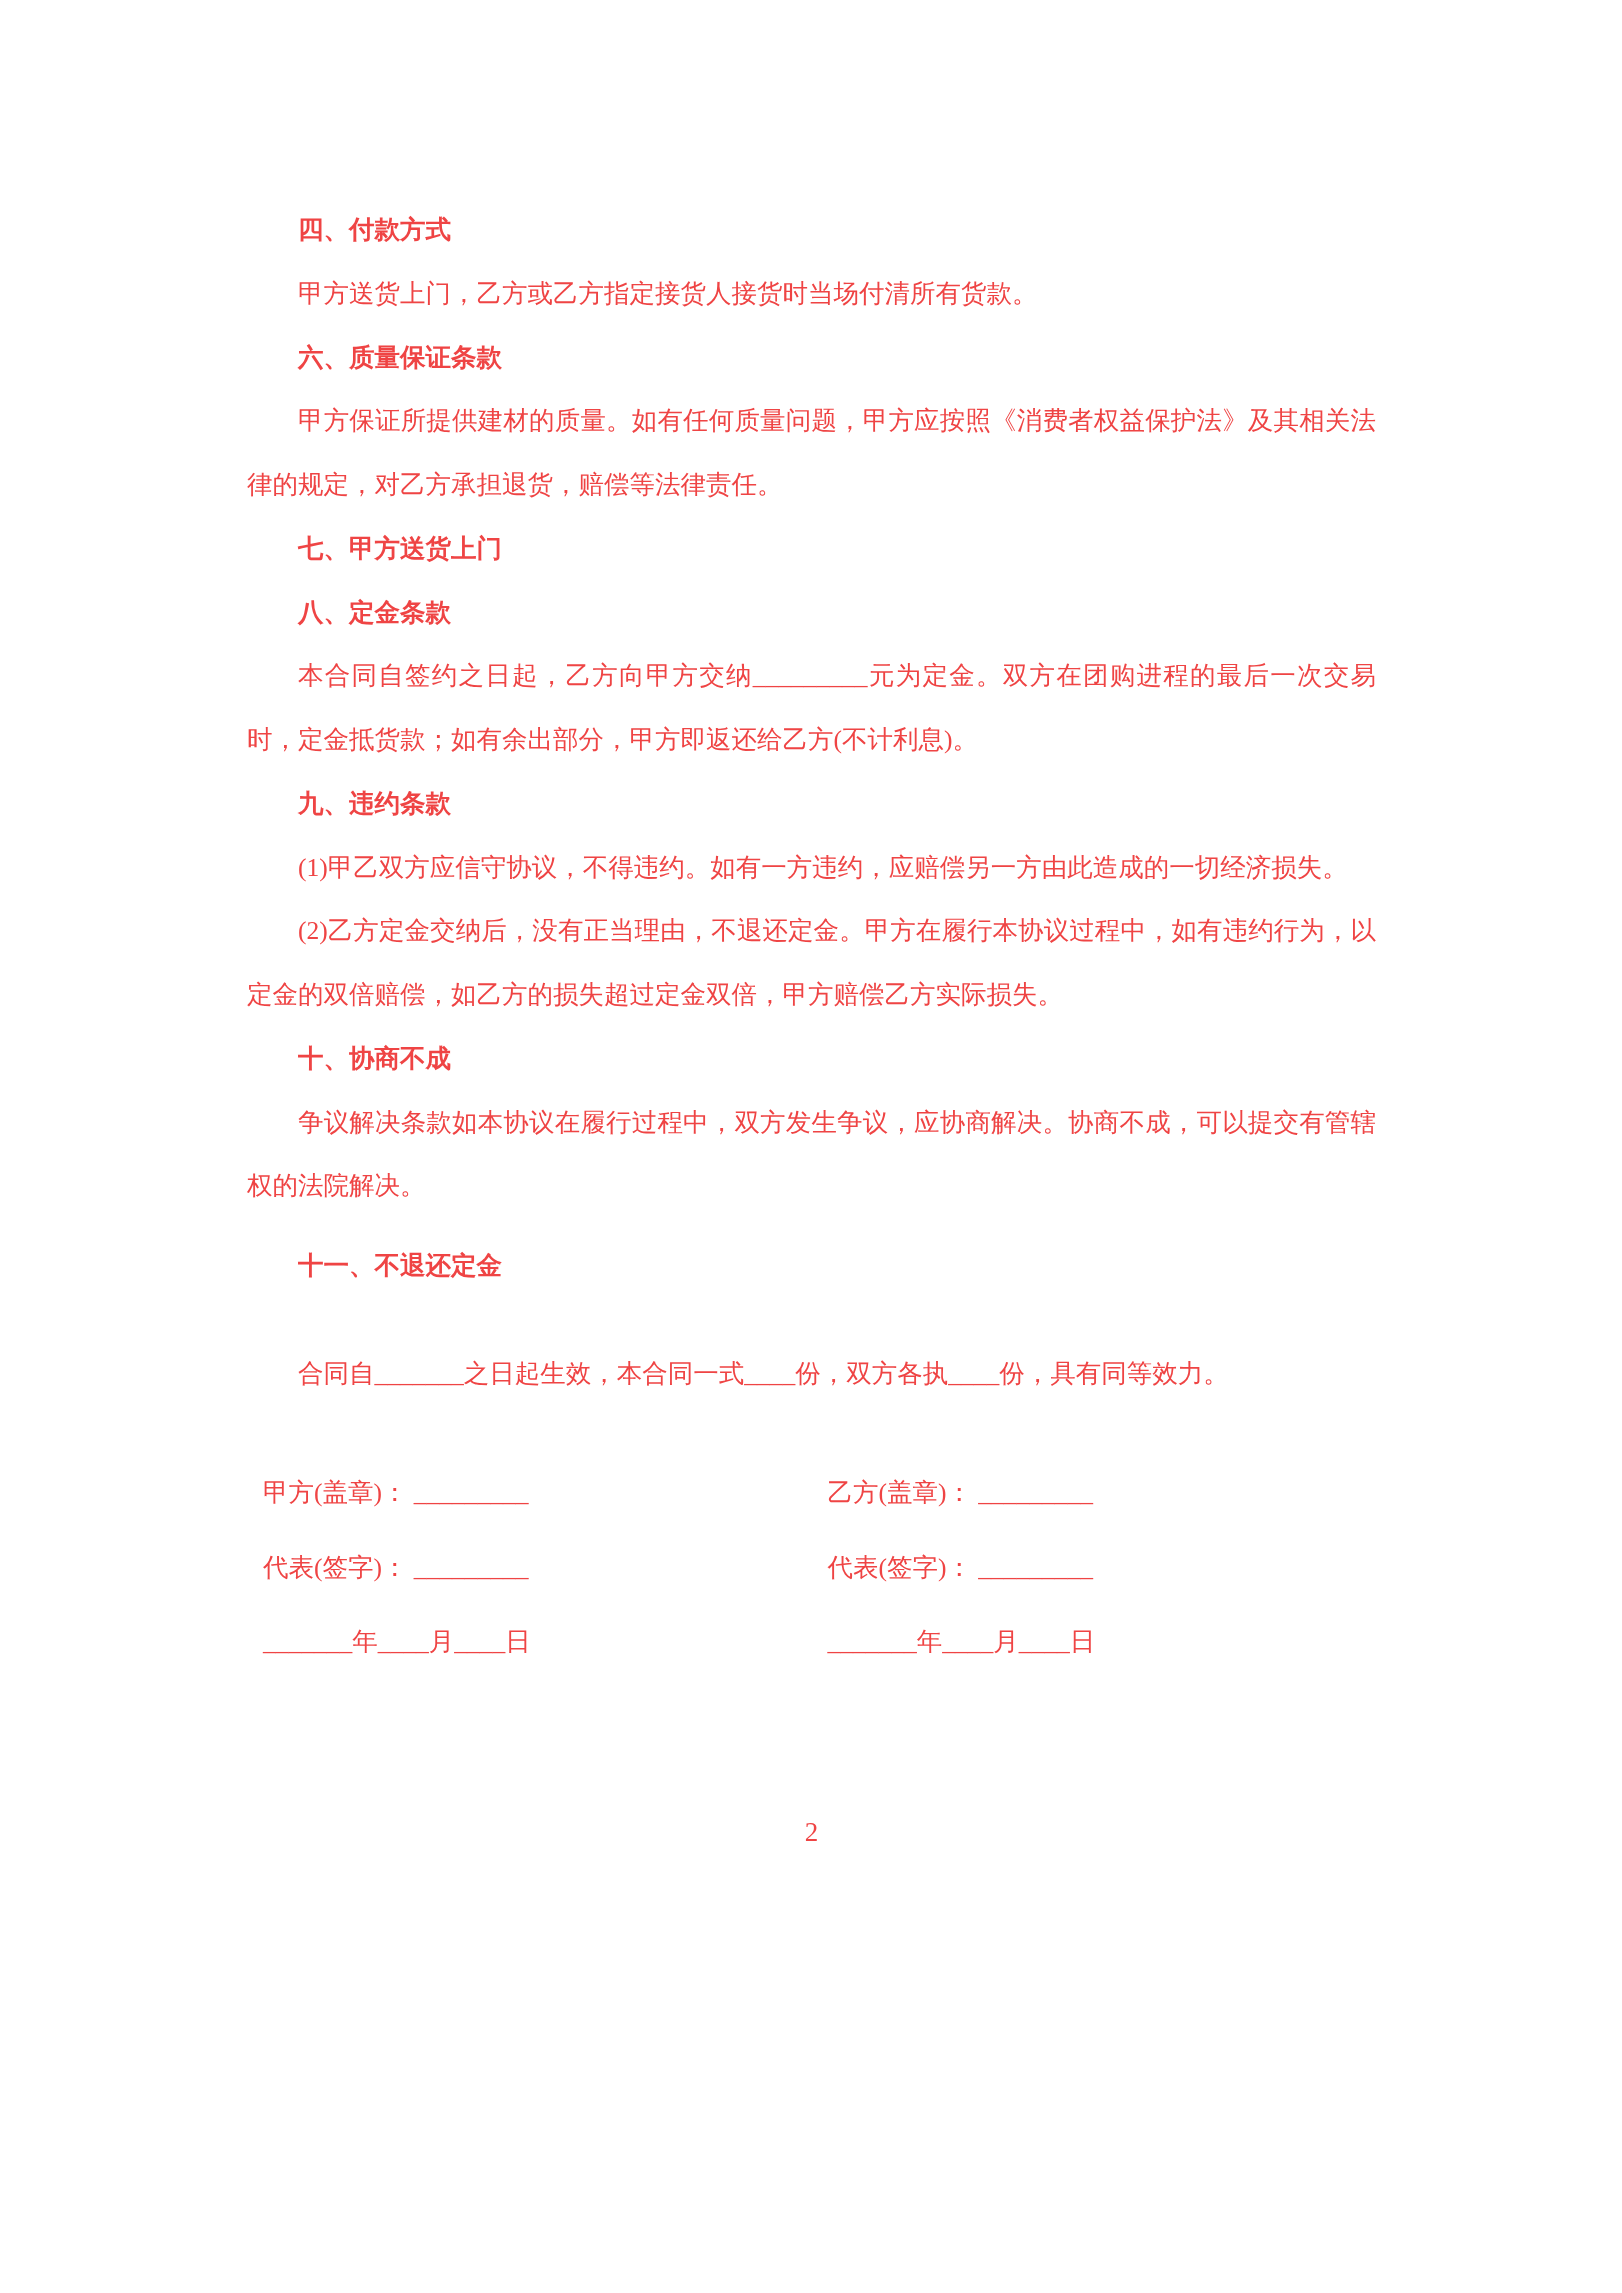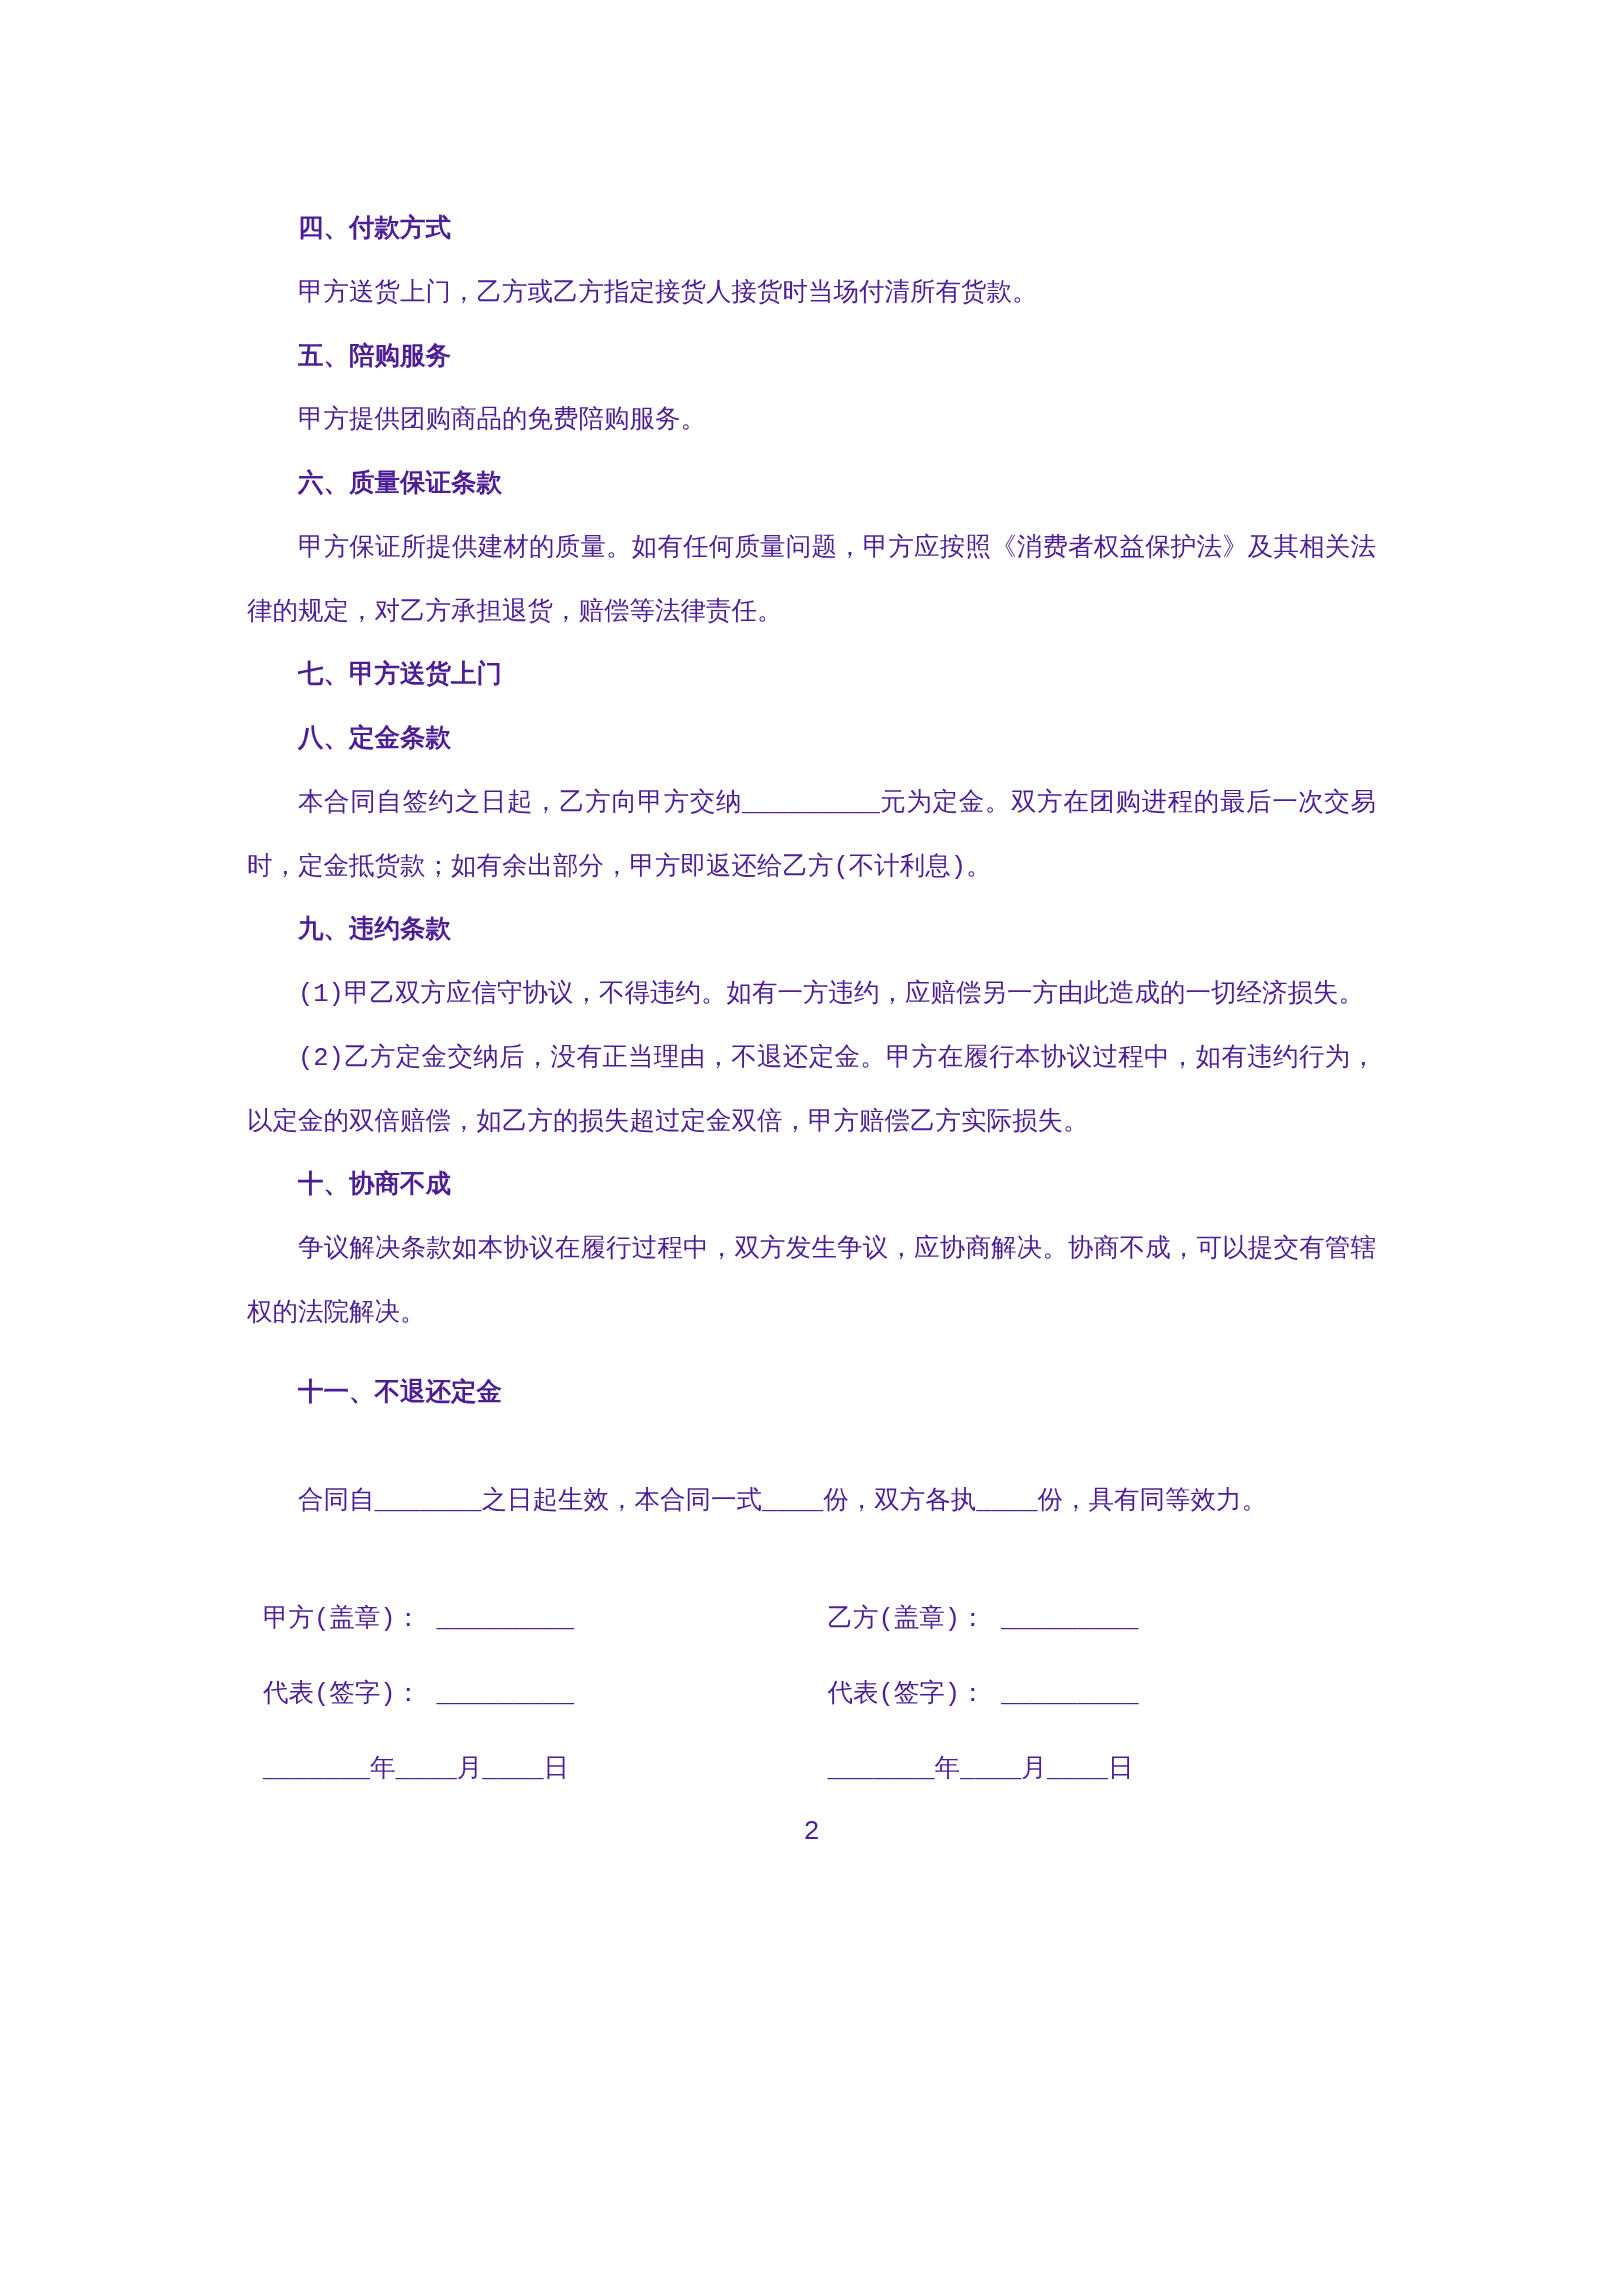--- a/index.html
+++ b/index.html
@@ -8,24 +8,24 @@
     background: #ffffff;
   }
   .page {
     position: relative;
     width: 1623px;
     height: 1930px;
     margin: 0 auto;
     background: #ffffff;
     box-sizing: border-box;
     padding: 198px 247px 0 247px;
-    font-family: Liberation Mono, monospace;
+    font-family: Liberation Serif, serif;
     font-size: 25.5px;
     line-height: 2.5;
-    color: #4c1d95;
+    color: #ef4444;
   }
   .heading {
     font-weight: bold;
     text-indent: 2em;
     margin: 0;
   }
   .para {
     text-indent: 2em;
     margin: 0;
     text-align: justify;
@@ -65,24 +65,20 @@
 </head>
 <body>
 
 <main class="page">
 
   <section>
     <p class="heading">四、付款方式</p>
     <p class="para">甲方送货上门，乙方或乙方指定接货人接货时当场付清所有货款。</p>
   </section>
 
-  <section>
-    <p class="heading">五、陪购服务</p>
-    <p class="para">甲方提供团购商品的免费陪购服务。</p>
-  </section>
 
   <section>
     <p class="heading">六、质量保证条款</p>
     <p class="para">甲方保证所提供建材的质量。如有任何质量问题，甲方应按照《消费者权益保护法》及其相关法律的规定，对乙方承担退货，赔偿等法律责任。</p>
   </section>
 
   <section>
     <p class="heading">七、甲方送货上门</p>
   </section>
 

